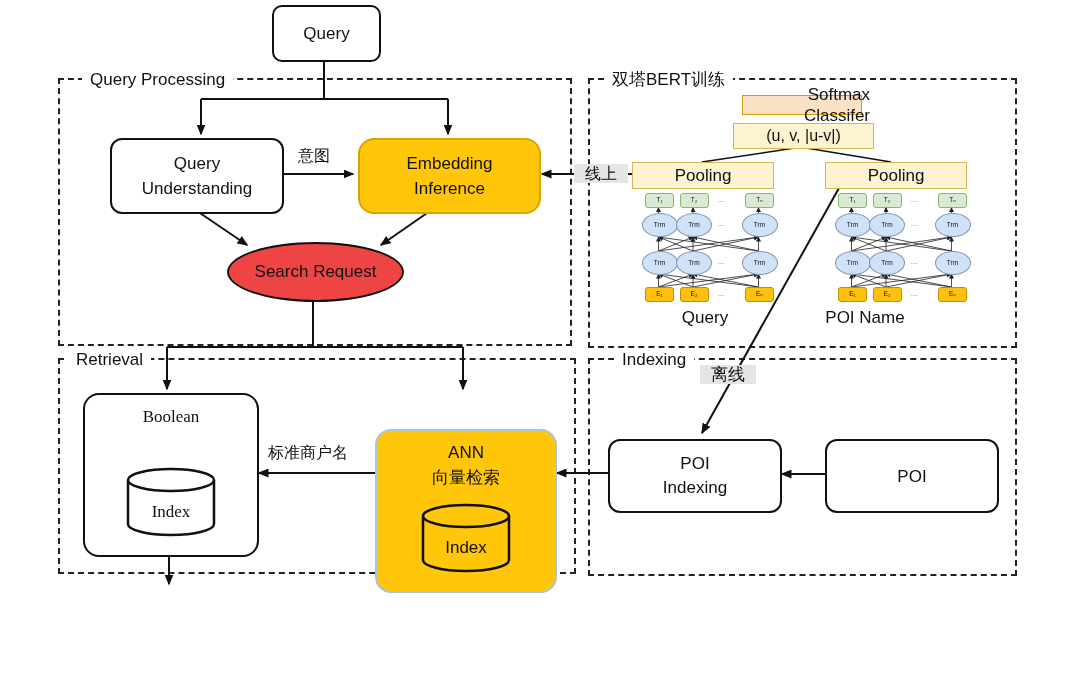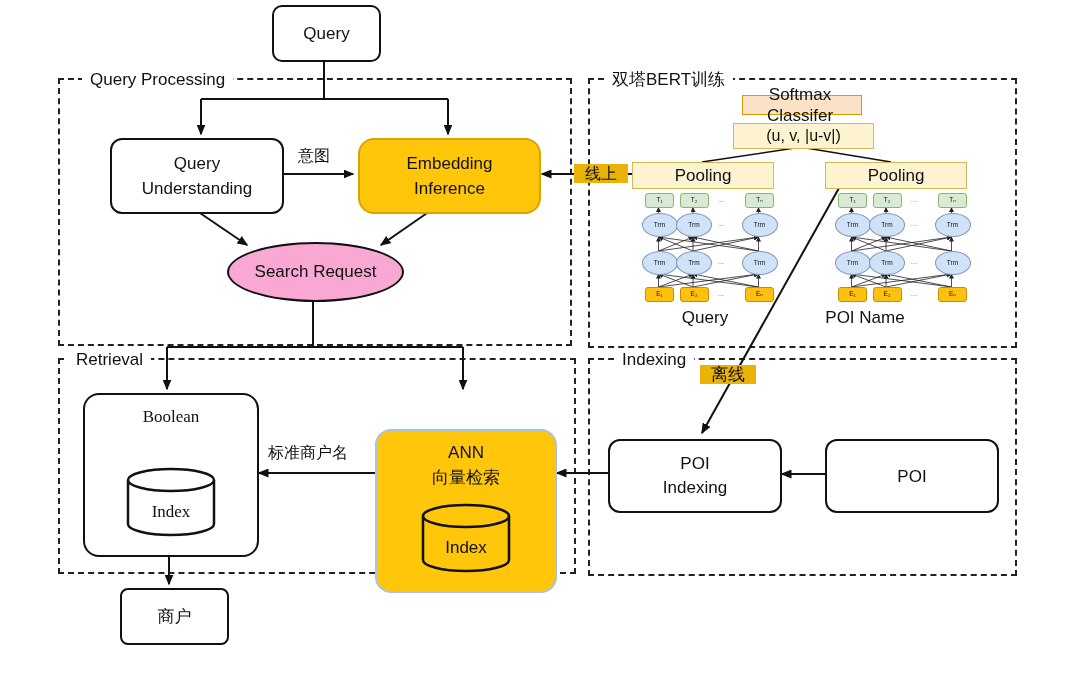--- a/index.html
+++ b/index.html
@@ -16,33 +16,33 @@
 
   
   .node{position:absolute;background:#fff;border:2px solid #111;border-radius:10px;
     display:flex;flex-direction:column;align-items:center;justify-content:center;
     font-size:17px;line-height:25px;text-align:center;z-index:3;}
   .rounded-lg{border-radius:16px;}
   .gold{background:#ffc60a;}
   .gold-dark-border{border:2px solid #d7a500;}
   .ann-border{border:2px solid #a9c4de;margin-top:36px;}
 
-  .ellipse{position:absolute;background:#f9a8d4;border:2px solid #111;border-radius:50%;
+  .ellipse{position:absolute;background:#ef4444;border:2px solid #111;border-radius:50%;
     display:flex;align-items:center;justify-content:center;font-size:17px;z-index:3;}
 
   
   .edge-label{position:absolute;font-size:16px;text-align:center;z-index:4;line-height:19px;}
-  .edge-label.on-line{background:#eab308;padding:0 2px;}
+  .edge-label.on-line{background:#e5e5e5;padding:0 2px;}
 
   
   .mini-box{position:absolute;z-index:3;display:flex;align-items:center;justify-content:center;
     text-align:center;}
   .peach{background:#fbe2c7;border:1.5px solid #d79b00;}
   .paleyellow{background:#fdf3d0;border:1.5px solid #d6b656;}
-  .softmax-text{position:absolute;left:730px;top:84px;width:140px;text-align:center;
+  .softmax-text{position:absolute;left:730px;top:84px;width:140px;text-align:right;
     font-size:17px;line-height:21px;z-index:4;}
   .pooling{font-size:17px;}
 
   
   .tower{position:absolute;top:193px;width:130px;height:115px;z-index:3;}
   .tk{position:absolute;width:27px;height:13px;border-radius:3px;display:flex;align-items:center;
     justify-content:center;font-size:6.5px;line-height:1;}
   .tk.t{top:0;background:#d9ead3;border:1px solid #89b56f;}
   .tk.e{top:94px;background:#ffc10d;border:1px solid #bf9000;}
   .trm{position:absolute;width:34px;height:22px;border-radius:50%;background:#cfe2f7;
@@ -241,23 +241,20 @@
     </div>
     <svg class="cyl" width="100" height="72" viewBox="0 0 100 72">
       <path d="M7,13 V57 a43,11 0 0 0 86,0 V13" fill="#ffc60a" stroke="#111" stroke-width="2.5"></path>
       <ellipse cx="50" cy="13" rx="43" ry="11" fill="#ffc60a" stroke="#111" stroke-width="2.5"></ellipse>
     </svg>
     <span class="index-label">Index</span>
   </div>
 
   <div class="edge-label" style="left:253px;top:443px;width:110px;">标准商户名</div>
 
-  <div class="node" style="left:120px;top:588px;width:105px;height:53px;border-radius:8px;">
-    <span>商户</span>
-  </div>
 
   <div class="edge-label on-line" style="left:700px;top:365px;width:52px;font-size:17px;">离线</div>
 
   <div class="node" style="left:608px;top:439px;width:170px;height:70px;border-radius:12px;line-height:24px;">
     <span>POI</span>
     <span>Indexing</span>
   </div>
   <div class="node" style="left:825px;top:439px;width:170px;height:70px;border-radius:12px;">
     <span>POI</span>
   </div>

